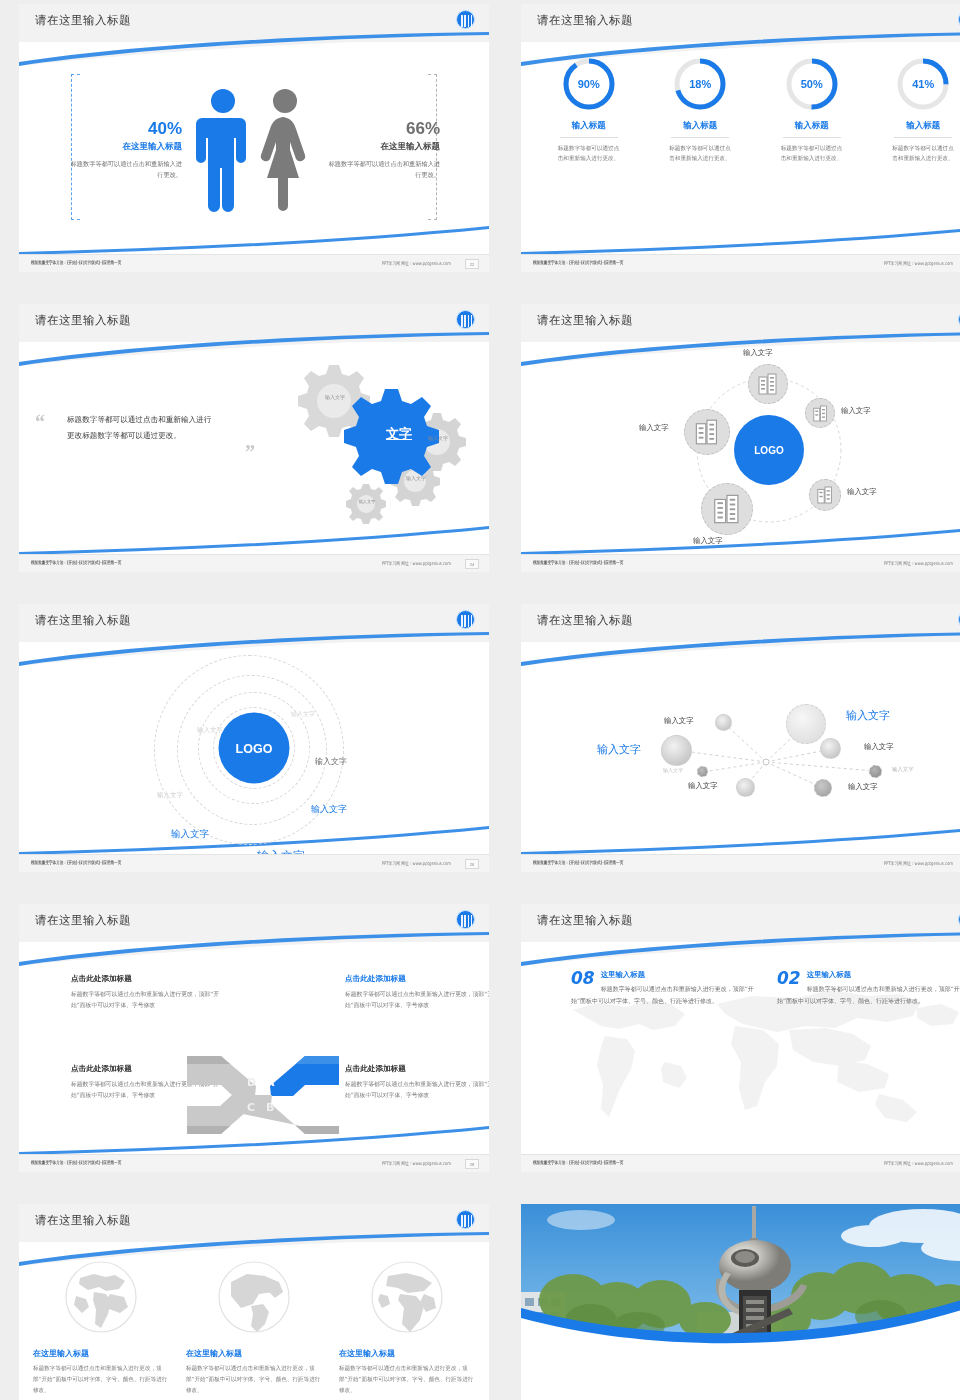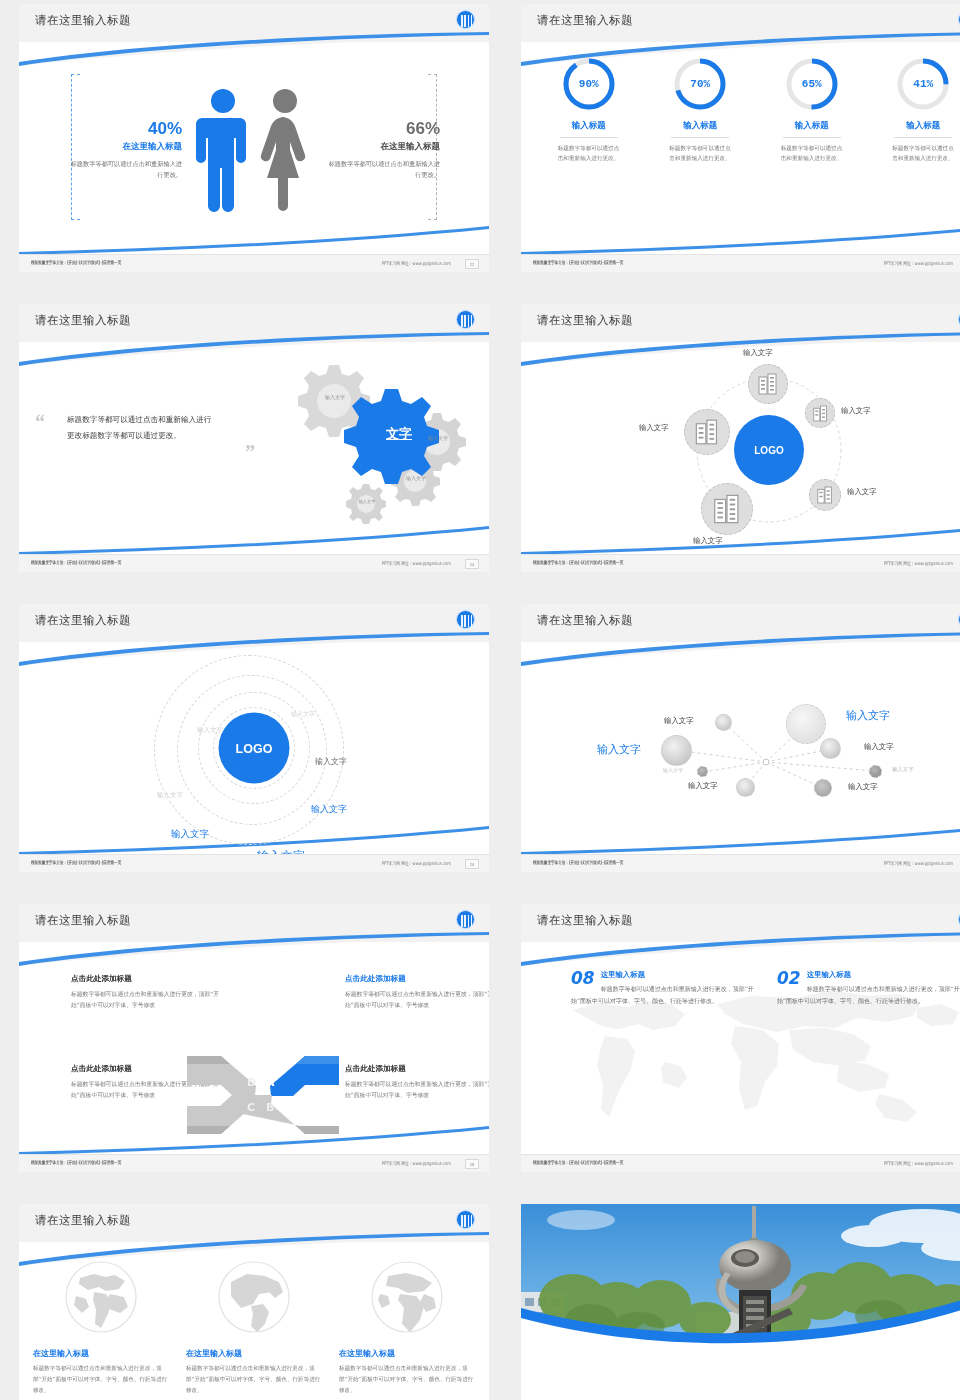--- a/index.html
+++ b/index.html
@@ -103,21 +103,21 @@
     font-family: "DejaVu Sans", sans-serif; }
   .bracket { position: absolute; top: 70px; bottom: 52px; width: 9px;
     border-style: dashed; border-color: #1a7ae8; border-width: 1px; }
   .bracket.l { left: 52px; border-right: none; border-color: #5ba2ef; }
   .bracket.r { right: 52px; border-left: none; border-color: #b3b3b3; }
   .figure { width: 58px; height: 128px; position: relative; }
   
   .donuts { position: absolute; left: 12px; right: 12px; top: 52px;
     display: flex; justify-content: space-around; }
   .donut-item { width: 100px; text-align: center; }
-  .donut { width: 56px; height: 56px; margin: 0 auto; position: relative; font-family: Liberation Mono, monospace; }
+  .donut { width: 56px; height: 56px; margin: 0 auto; position: relative; }
   .donut-val { position: absolute; inset: 0; display: flex;
     align-items: center; justify-content: center;
     font-size: 11px; font-weight: bold; color: #1a7ae8; }
   .donut-title { font-size: 8.5px; font-weight: bold; color: #1a7ae8;
     margin-top: 8px; font-family: "DejaVu Sans", sans-serif; }
   .donut-rule { width: 58px; height: 1px; background: #dcdcdc; margin: 5px auto; }
   .donut-desc { font-size: 5.6px; color: #777; line-height: 1.85; width: 62px;
     margin: 0 auto; text-align: left; font-family: "DejaVu Sans", sans-serif; }
   
   .quote-block { position: absolute; left: 48px; top: 108px; width: 150px; }
@@ -292,33 +292,33 @@
         <div class="donut-title">输入标题</div>
         <div class="donut-rule"></div>
         <div class="donut-desc">标题数字等都可以通过点击和重新输入进行更改。</div>
       </div>
       <div class="donut-item">
         <div class="donut">
           <svg viewBox="0 0 56 56" width="56" height="56">
             <circle cx="28" cy="28" r="23" fill="none" stroke="#e6e6e6" stroke-width="5"></circle>
             <circle cx="28" cy="28" r="23" fill="none" stroke="#1a7ae8" stroke-width="5" stroke-dasharray="101.2 144.5" transform="rotate(-90 28 28)"></circle>
           </svg>
-          <div class="donut-val">70%</div>
+          <div class="donut-val">18%</div>
         </div>
         <div class="donut-title">输入标题</div>
         <div class="donut-rule"></div>
         <div class="donut-desc">标题数字等都可以通过点击和重新输入进行更改。</div>
       </div>
       <div class="donut-item">
         <div class="donut">
           <svg viewBox="0 0 56 56" width="56" height="56">
             <circle cx="28" cy="28" r="23" fill="none" stroke="#e6e6e6" stroke-width="5"></circle>
             <circle cx="28" cy="28" r="23" fill="none" stroke="#1a7ae8" stroke-width="5" stroke-dasharray="72.3 144.5" transform="rotate(-90 28 28)"></circle>
           </svg>
-          <div class="donut-val">65%</div>
+          <div class="donut-val">50%</div>
         </div>
         <div class="donut-title">输入标题</div>
         <div class="donut-rule"></div>
         <div class="donut-desc">标题数字等都可以通过点击和重新输入进行更改。</div>
       </div>
       <div class="donut-item">
         <div class="donut">
           <svg viewBox="0 0 56 56" width="56" height="56">
             <circle cx="28" cy="28" r="23" fill="none" stroke="#e6e6e6" stroke-width="5"></circle>
             <circle cx="28" cy="28" r="23" fill="none" stroke="#1a7ae8" stroke-width="5" stroke-dasharray="36.1 144.5" transform="rotate(-90 28 28)"></circle>

